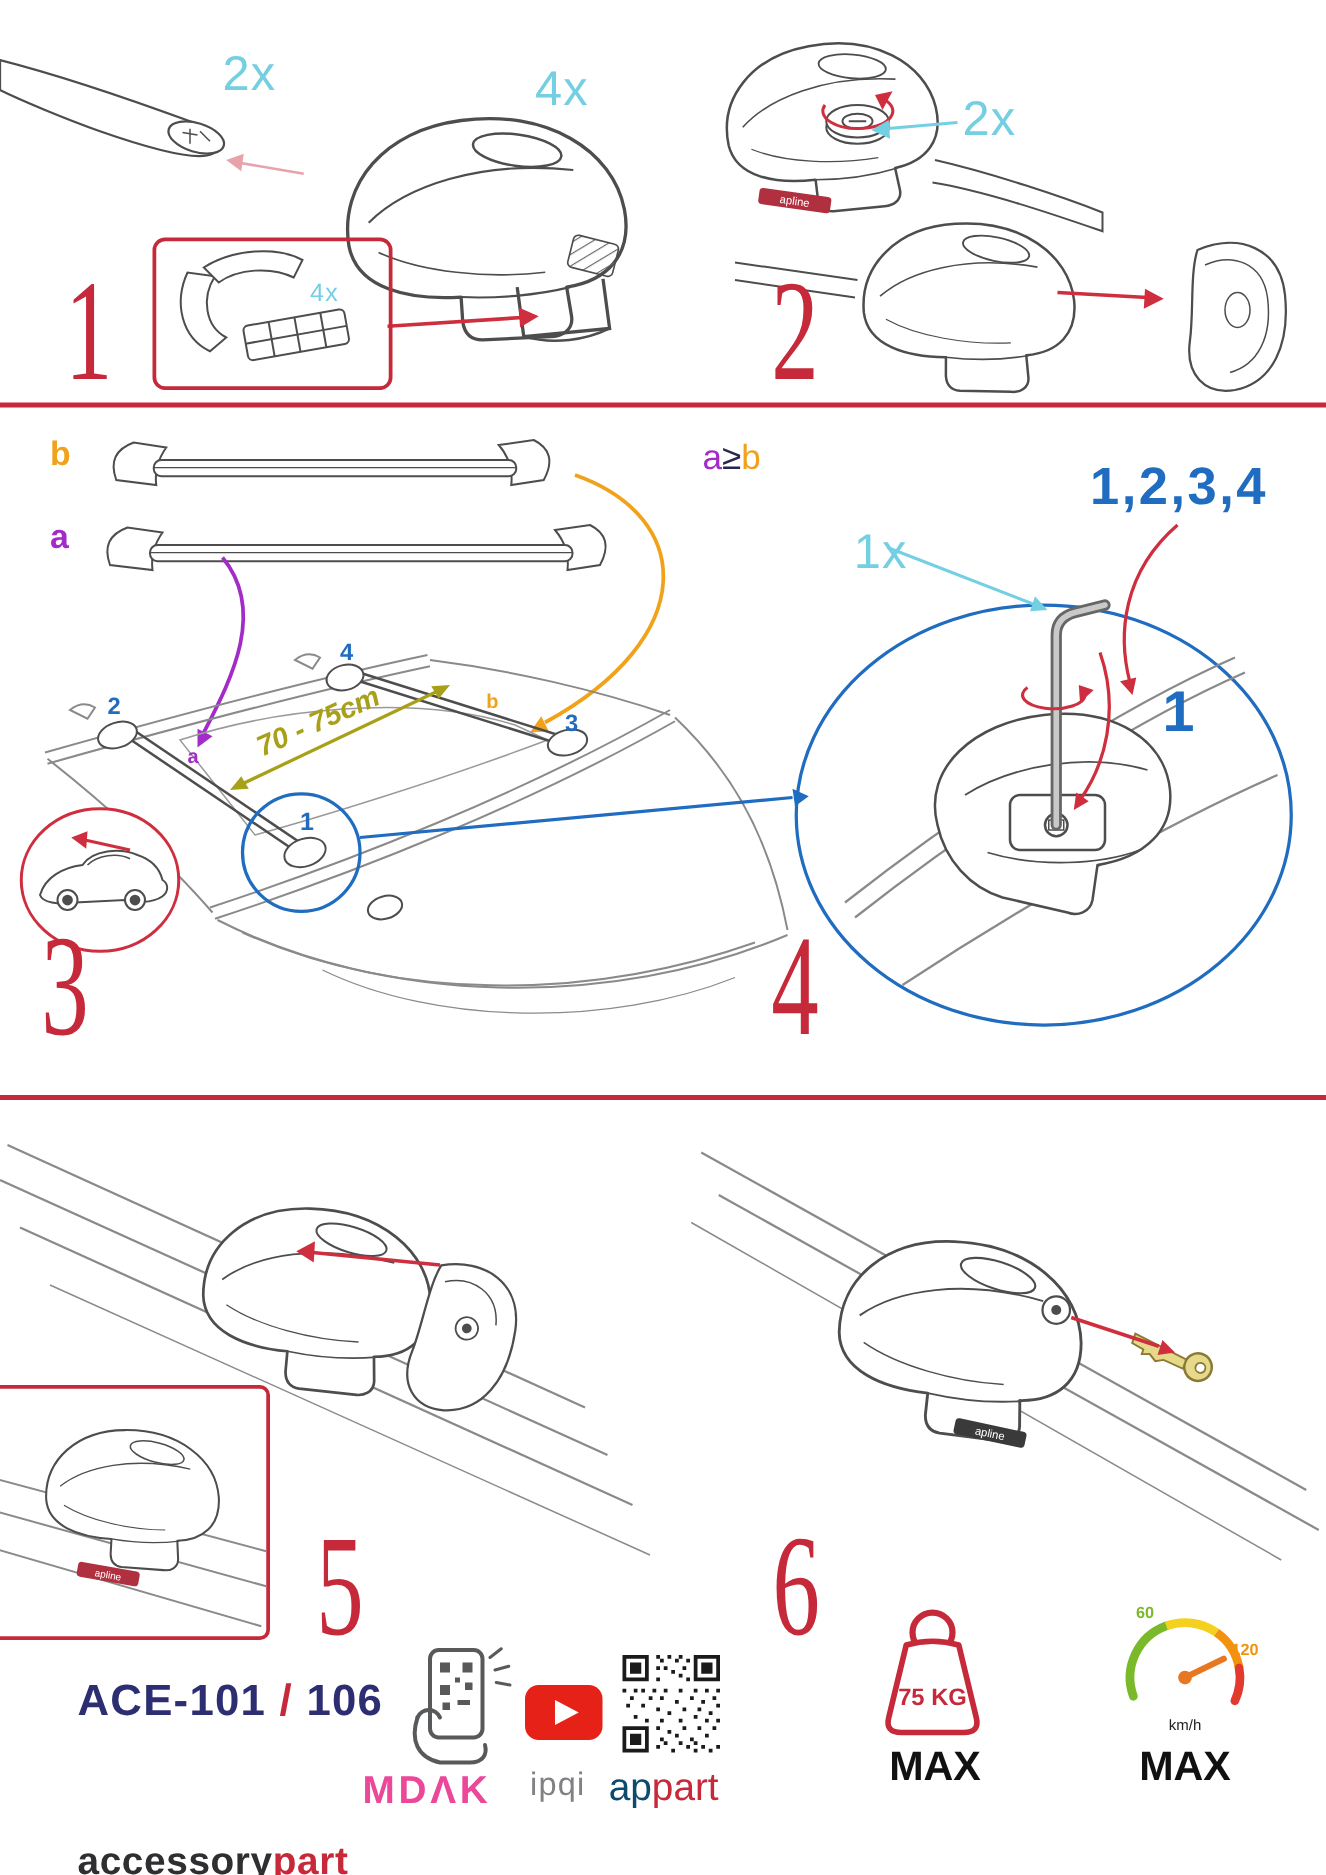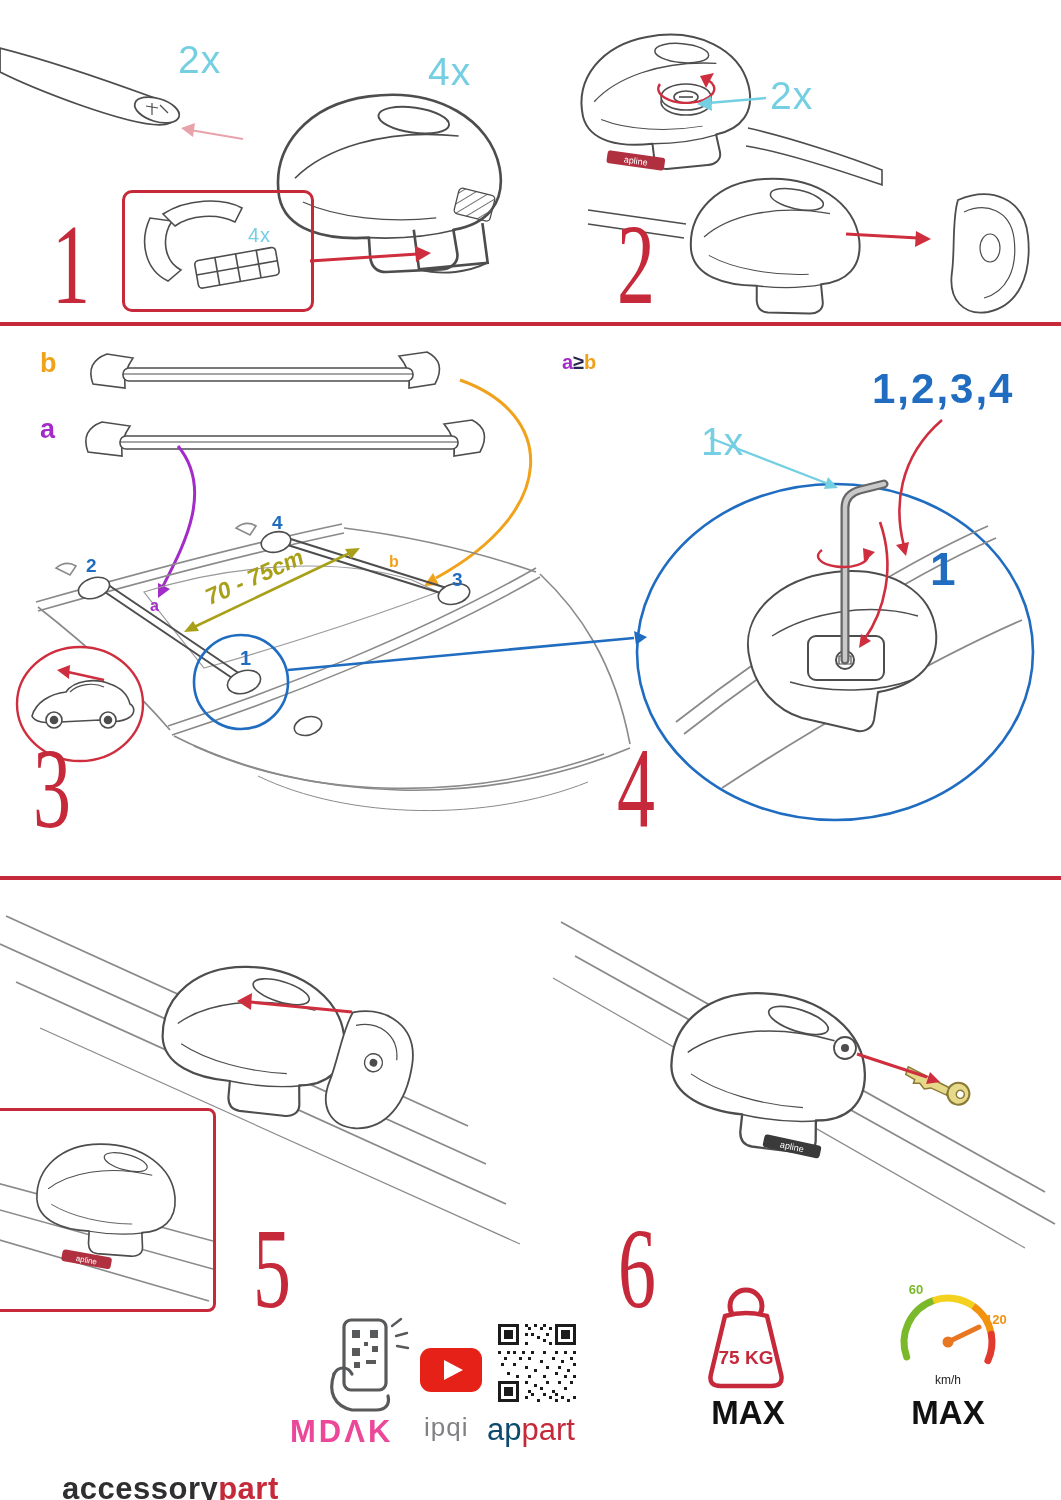--- a/index.html
+++ b/index.html
@@ -238,25 +238,25 @@
     <g>
       <line x1="80" y1="108" x2="196" y2="153" stroke="var(--cyan)" stroke-width="2.4"></line>
       <polygon points="208,158 198,147 194,159" fill="#74cfe2"></polygon>
     </g>
     <g>
       <path d="M312,90 C268,128 264,178 274,216" fill="none" stroke="var(--arrowred)" stroke-width="2.6"></path>
       <polygon points="276,226 279,212 266,215" fill="#cf2e3e"></polygon>
     </g>
   </svg>
 
-  <div class="abs" style="left:562px;top:352px;font-size:20px;font-weight:700;line-height:1">
+  <div class="abs" style="left:562px;top:352px;font-size:28px;font-weight:400;line-height:1">
     <span style="color:var(--purple)">a</span><span style="color:#26264f">≥</span><span style="color:var(--orange)">b</span>
   </div>
   <div class="lbl" style="left:872px;top:368px;font-size:42px;color:var(--blue);letter-spacing:2px">1,2,3,4</div>
-  <div class="qty" style="left:701px;top:420px">1x</div>
+  <div class="qty" style="left:683px;top:420px">1x</div>
   <div class="lbl" style="left:930px;top:546px;font-size:46px;color:var(--blue)">1</div>
   <div class="step-num" style="left:617px;top:748px">4</div>
 
   <div class="divider" style="top:876px"></div>
 
   <svg class="layer" style="left:0;top:882px" width="540" height="428" viewBox="0 0 540 428">
     <g stroke="#8a8a8a" stroke-width="1.8" fill="none">
       <path d="M6,34 L468,244"></path>
       <path d="M0,62 L486,282"></path>
       <path d="M16,100 L506,322"></path>
@@ -321,20 +321,25 @@
       </g>
       <g>
         <line x1="312" y1="172" x2="382" y2="195" stroke="var(--arrowred)" stroke-width="3"></line>
         <polygon points="395,200 385,190 381,202" fill="#cf2e3e"></polygon>
       </g>
     </g>
   </svg>
 
   <div class="step-num" style="left:618px;top:1228px">6</div>
 
+  <div class="abs" style="left:62px;top:1342px;font-size:35px;font-weight:700;letter-spacing:1px;color:var(--navy);line-height:1.1">
+    <span>ACE-101</span>
+    <span style="color:var(--red)">/</span>
+    <span>106</span>
+  </div>
   <div class="abs" style="left:62px;top:1472px;font-size:31px;font-weight:700;letter-spacing:.5px;line-height:1.1"><span style="color:#2f2f31">accessory</span><span style="color:var(--red)">part</span></div>
 
   <svg class="layer" style="left:320px;top:1316px" width="84" height="98" viewBox="0 0 84 98">
     <g stroke="#58595b" fill="none" stroke-width="3.2" stroke-linecap="round">
       <rect x="24" y="4" width="42" height="70" rx="7" fill="#fff"></rect>
       <path d="M14,58 C8,76 14,90 32,94 L56,94 C66,94 70,88 68,80"></path>
       <path d="M14,58 C18,50 28,50 32,58"></path>
       <path d="M72,10 l9,-7 M76,20 l11,-3 M77,30 l11,2" stroke-width="2.4"></path>
     </g>
     <g fill="#58595b">

